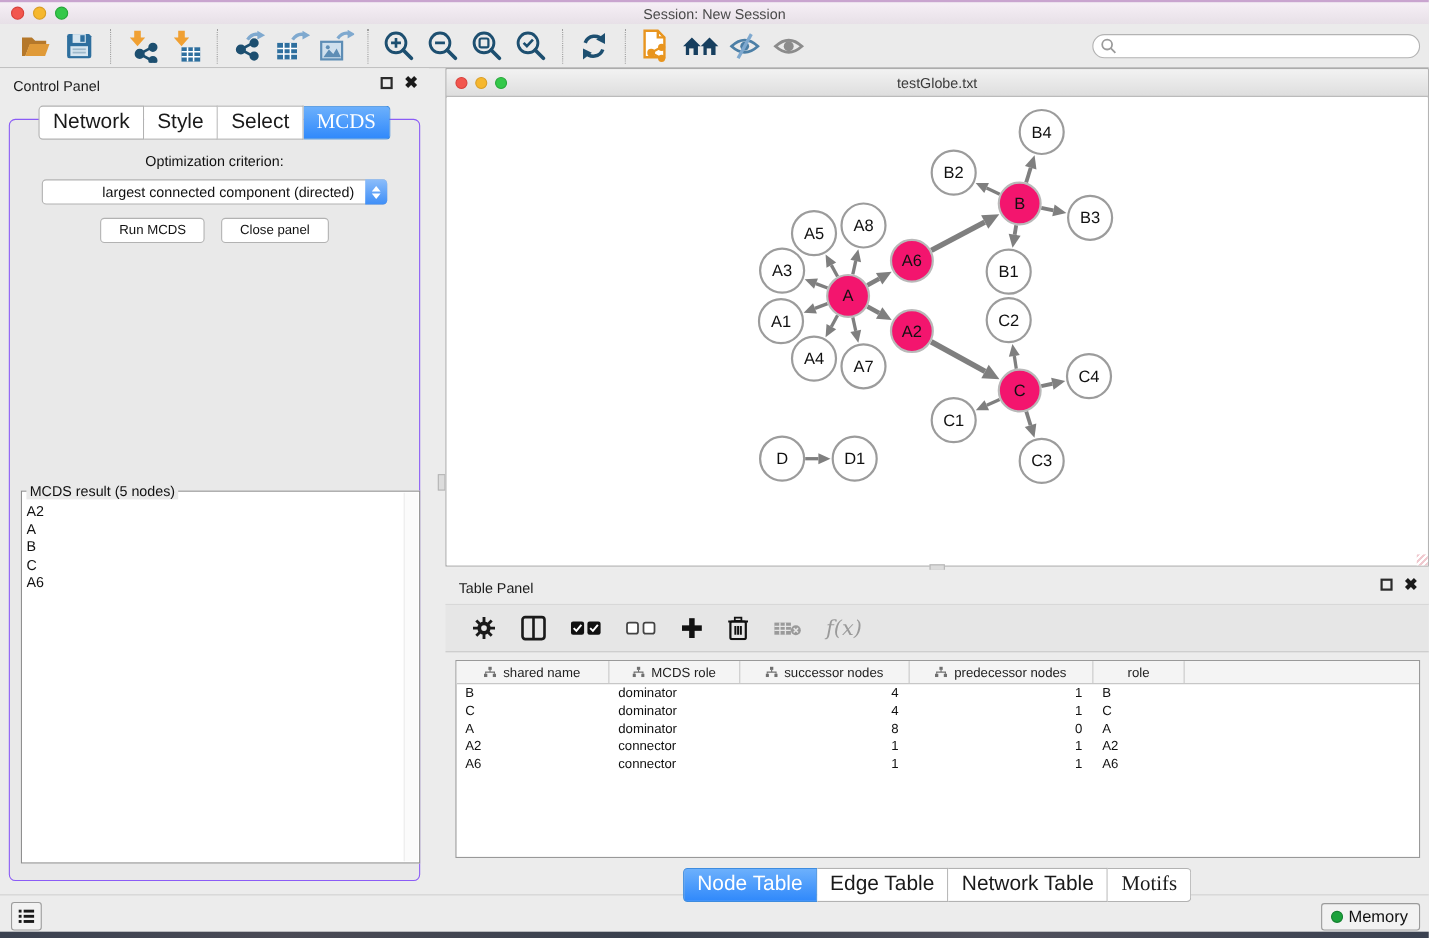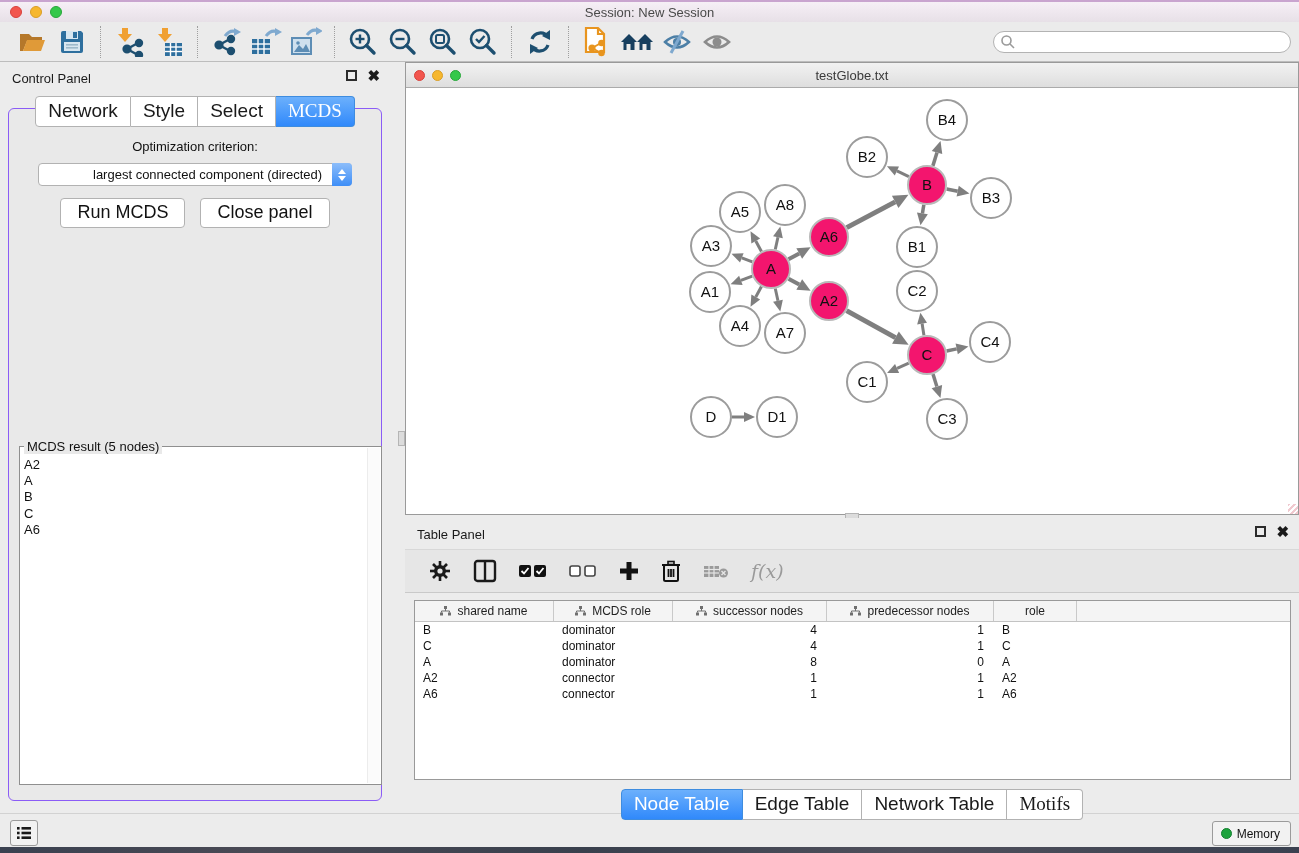--- a/index.html
+++ b/index.html
@@ -74,21 +74,21 @@
   .combo .stepper {
     width:20px; height:23px; margin-right:-1px;
     background:linear-gradient(#8cbdfa,#3e8ef7);
     border-radius:0 4px 4px 0; display:flex; flex-direction:column;
     align-items:center; justify-content:center; gap:2px;
   }
   .arr-up { width:0; height:0; border-left:4px solid transparent; border-right:4px solid transparent; border-bottom:5px solid #fff; }
   .arr-dn { width:0; height:0; border-left:4px solid transparent; border-right:4px solid transparent; border-top:5px solid #fff; }
   .btn-row { margin-top:12px; display:flex; justify-content:center; gap:15px; }
   .pushbtn {
-    font-size:18px; color:#111; background:#fff;
+    font-size:12px; color:#111; background:#fff;
     border:1px solid #b2b2b2; border-radius:4px; padding:3px 16px 4px; cursor:default;
   }
   .result-box {
     position:absolute; left:10px; top:337px; width:363px; height:339px;
     border:1px solid #8f8f8f; background:#fff;
   }
   .result-legend {
     position:absolute; top:-8px; left:4px; background:#e9e9e9;
     font-size:13px; color:#111; padding:0 3px;
   }
@@ -154,21 +154,21 @@
     background:#ececec; border-top:1px solid #d2d2d2;
   }
   .list-btn {
     position:absolute; left:10px; top:6px; width:28px; height:26px;
     background:#f2f2f2; border:1px solid #9b9b9b; border-radius:3px;
     display:flex; align-items:center; justify-content:center;
   }
   .memory-btn {
     position:absolute; right:8px; top:7px; height:25px; padding:0 10px 0 8px;
     background:#f2f2f2; border:1px solid #9b9b9b; border-radius:3px;
-    display:flex; align-items:center; gap:5px; font-size:12px; color:#111;
+    display:flex; align-items:center; gap:5px; font-size:15px; color:#111;
   }
   .mem-dot { width:11px; height:11px; border-radius:50%; background:#1ca23c; border:1px solid #148030; }
   .desktop-strip {
     position:absolute; left:0; top:847px; width:1299px; height:6px;
     background:linear-gradient(90deg,#3a4150,#4a4a55 20%,#39404d 45%,#50505c 70%,#3a4150);
   }
 </style>
 </head>
 <body>
 

